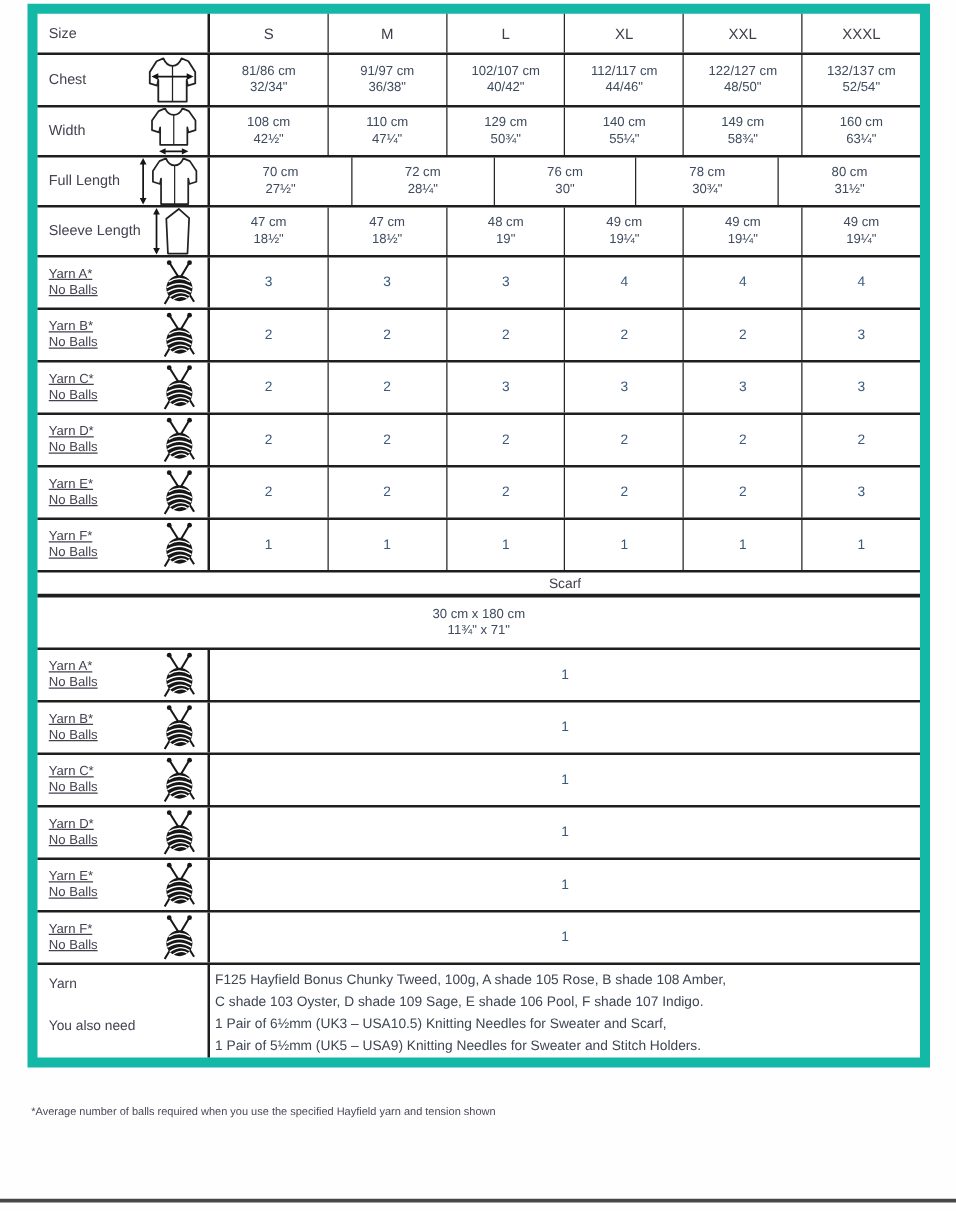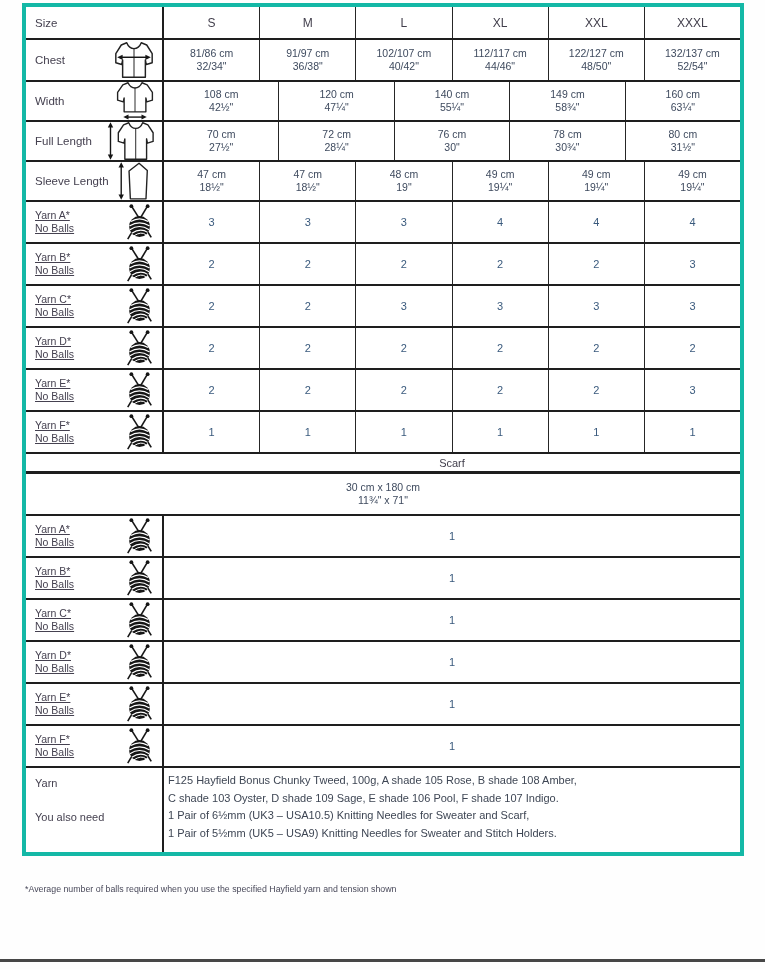--- a/index.html
+++ b/index.html
@@ -1,26 +1,26 @@
 <!DOCTYPE html>
 <html><head>
 <meta charset="utf-8">
 <style>
   html,body{margin:0;padding:0;background:#ffffff;width:765px;height:969px;overflow:hidden;
     font-family:"Liberation Sans", sans-serif;-webkit-font-smoothing:antialiased;}
   .page{position:relative;width:765px;height:969px;background:#fefefe;}
-  .tbl{position:absolute;left:22px;top:3px;width:722px;border:4px solid #14b8a6;box-sizing:border-box;background:#fff;}
+  .tbl{position:absolute;left:22px;top:3px;width:722px;border:8px solid #14b8a6;box-sizing:border-box;background:#fff;}
   .row{display:flex;border-bottom:2px solid #1e1e1e;box-sizing:border-box;}
   .row.last{border-bottom:none;}
   .h-header{height:33px;}
   .h-chest{height:42px;}
   .h-meas{height:40px;}
   .h-yarn{height:42px;}
   .h-scarfhead{height:20px;border-bottom-width:3px;}
-  .h-mats{height:84px;}
+  .h-mats{height:74px;}
   .lblcell{flex:0 0 138px;width:138px;border-right:2px solid #1e1e1e;box-sizing:border-box;
     display:flex;align-items:center;justify-content:space-between;padding:0 6px 0 9px;overflow:hidden;}
   .spacer{flex:0 0 138px;width:138px;box-sizing:border-box;}
   .vcell{flex:1 1 0;border-right:1.5px solid #262626;box-sizing:border-box;display:flex;flex-direction:column;
     align-items:center;justify-content:center;text-align:center;}
   .vcell.lastcol{border-right:none;}
   .mergecell{flex:1 1 0;display:flex;flex-direction:column;align-items:center;justify-content:center;text-align:center;}
   .size-head{font-size:12px;color:#413e4b;}
   .rowlabel{font-size:11.5px;color:#454150;}
   .ylabel{font-size:10.5px;line-height:13.5px;color:#454150;text-decoration:underline;}
@@ -150,22 +150,26 @@
         <span class="rowlabel">Width</span>
         <svg class="ico" width="42" height="40" viewBox="0 0 46 46">
             <use href="#sym-width"></use>
           </svg>
       </div>
       <div class="vcell">
           <div class="mval">108 cm</div>
           <div class="mval">42½"</div>
         </div>
       <div class="vcell">
-          <div class="mval">120 cm</div>
+          <div class="mval">110 cm</div>
           <div class="mval">47¼"</div>
+        </div>
+      <div class="vcell">
+          <div class="mval">129 cm</div>
+          <div class="mval">50¾"</div>
         </div>
       <div class="vcell">
           <div class="mval">140 cm</div>
           <div class="mval">55¼"</div>
         </div>
       <div class="vcell">
           <div class="mval">149 cm</div>
           <div class="mval">58¾"</div>
         </div>
       <div class="vcell lastcol">

